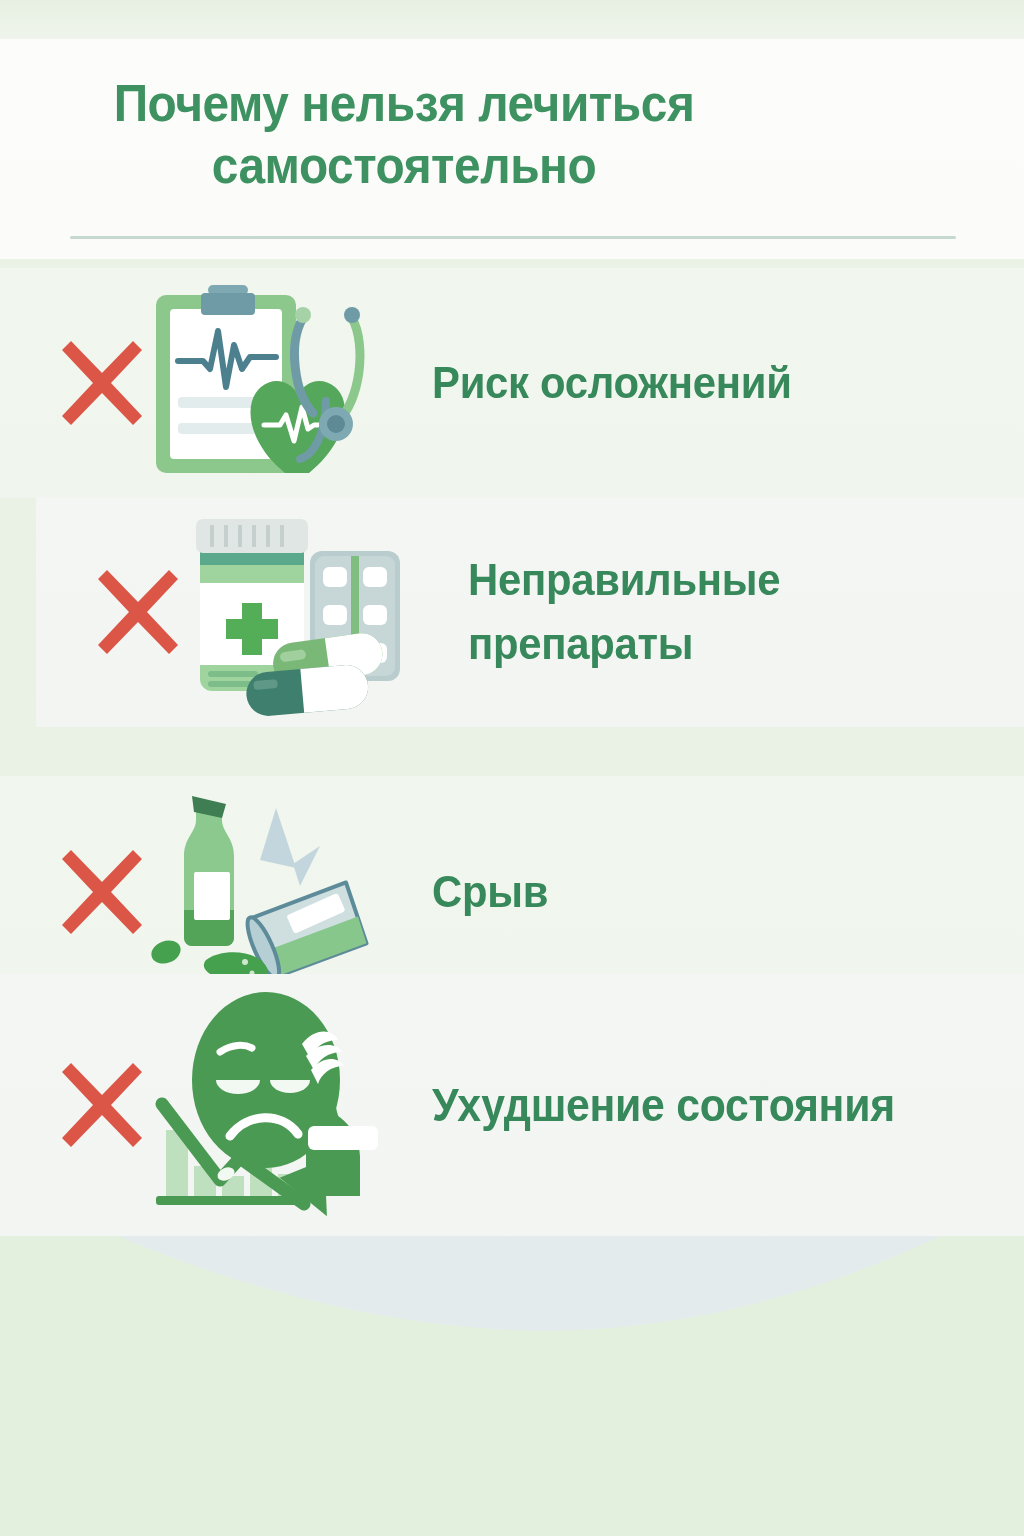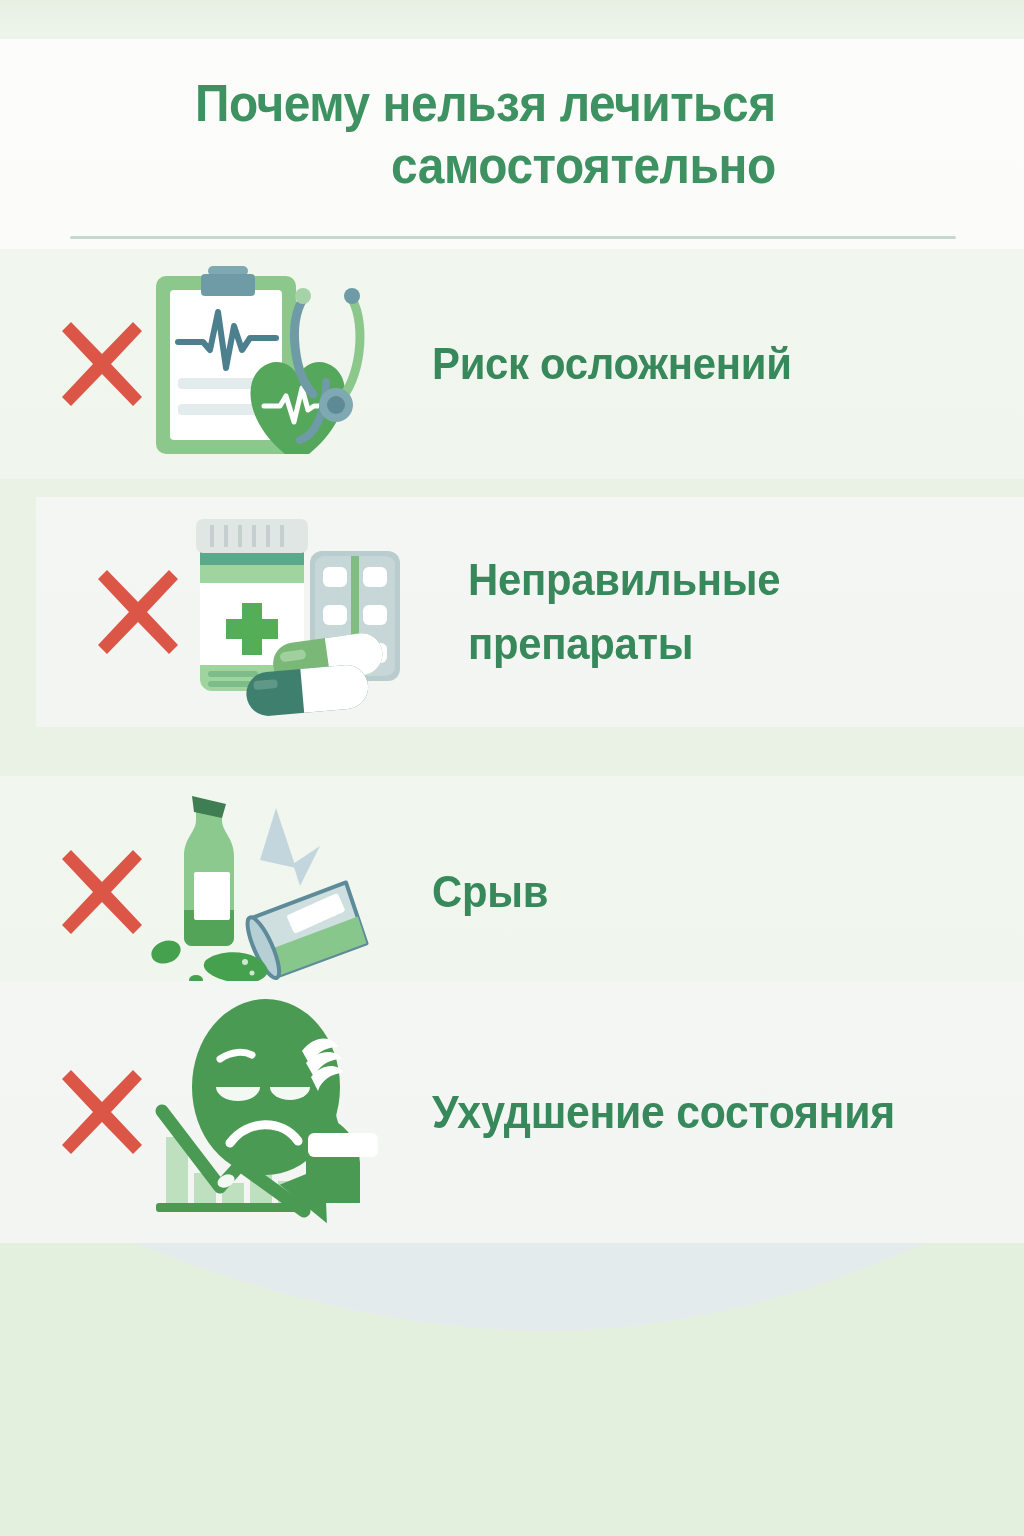--- a/index.html
+++ b/index.html
@@ -20,45 +20,45 @@
     position:absolute; left:0; top:39px; width:1024px; height:220px;
     background:linear-gradient(#fcfcfa,#fbfbf9);
   }
   .bg-bottom {
     position:absolute; left:0; top:1180px; width:1024px; height:356px;
   }
 
   
   .title-wrap {
     position:absolute; left:0; top:72px; width:808px;
-    text-align:right;
+    text-align:center;
   }
   .title {
     font-size:52px;
     line-height:62px;
     font-weight:bold;
     color:#3e9160;
     font-stretch:condensed;
     transform:scaleX(0.92);
     letter-spacing:-0.5px;
   }
   .divider {
     position:absolute; left:70px; top:236px; width:886px; height:3px;
     background:#c6d9cf; border-radius:2px;
   }
 
   
   .row {
     position:absolute; left:0; width:1024px;
     display:flex; align-items:center;
   }
-  .row-1 { top:249px; height:230px; background:linear-gradient(180deg,#f1f7ee,#f0f6ed);padding-left:11px; }
+  .row-1 { top:268px; height:230px; background:linear-gradient(180deg,#f1f7ee,#f0f6ed);padding-left:11px; }
   .row-2 { top:497px; height:230px; background:linear-gradient(180deg,#f4f6f4,#f3f5f3);margin-left:36px; }
   .row-3 { top:776px; height:231px; background:linear-gradient(180deg,#f1f7ee,#f0f6ed); }
-  .row-4 { top:974px; height:262px; background:linear-gradient(180deg,#f4f6f4,#f3f5f3);margin-top:7px; }
+  .row-4 { top:974px; height:262px; background:linear-gradient(180deg,#f4f6f4,#f3f5f3); }
 
   .x-mark {
     position:absolute; left:58px; width:88px; height:92px;
   }
   .icon-box {
     position:absolute; left:148px; width:238px; height:100%;
   }
   .label {
     position:absolute; left:432px; width:545px;
     font-size:45px; line-height:64px; font-weight:bold;

